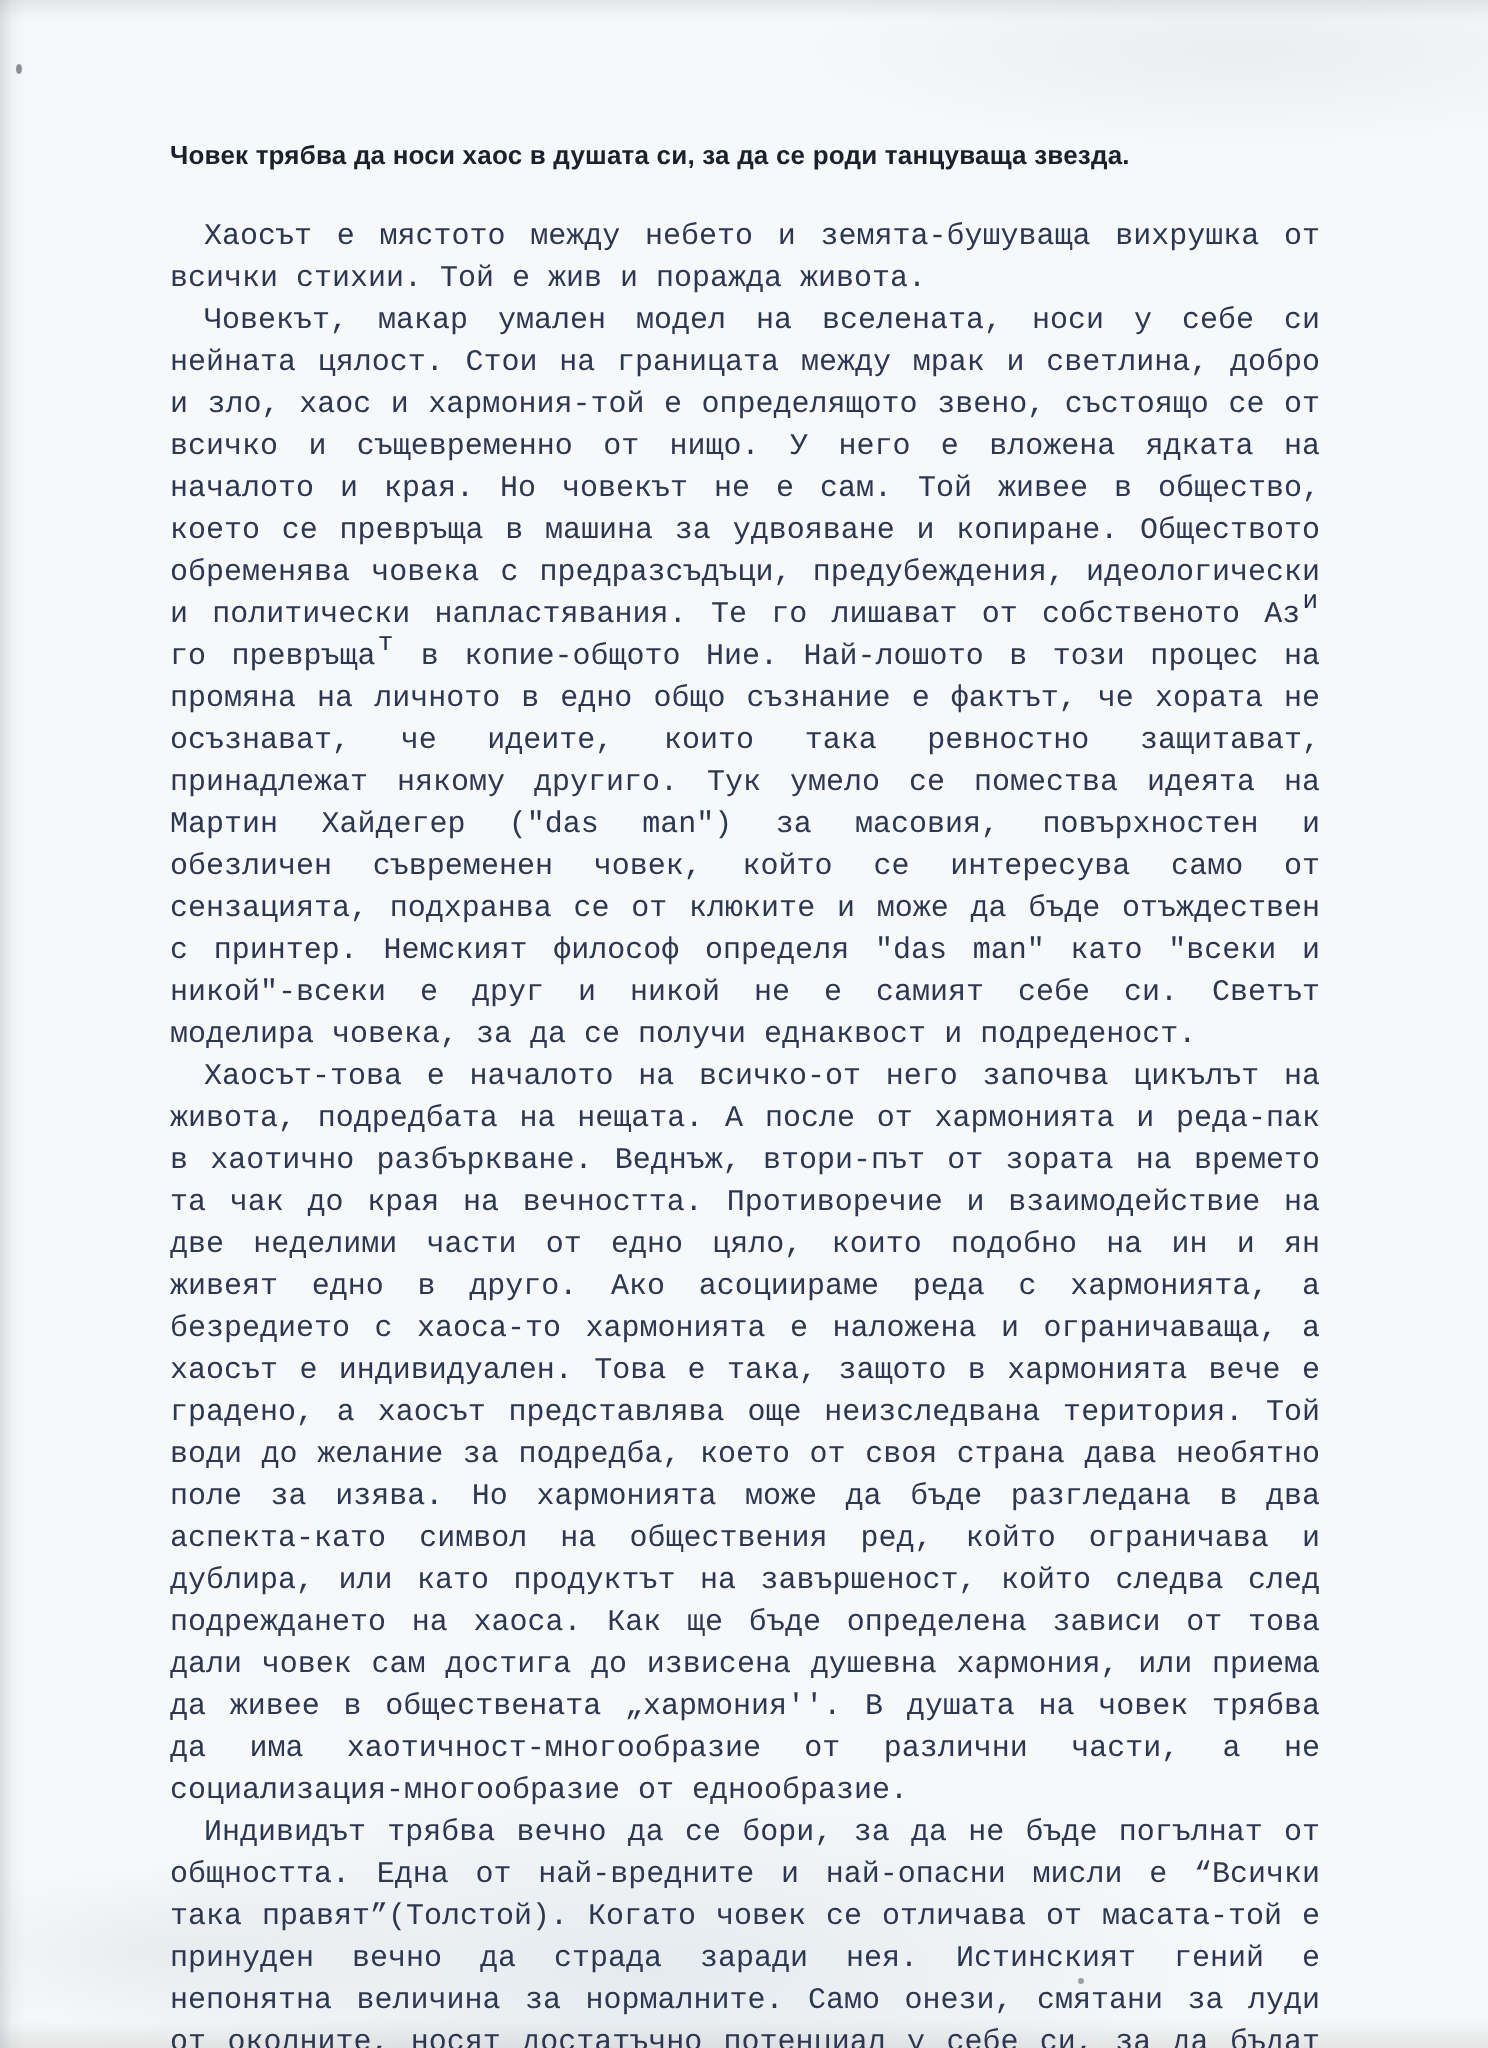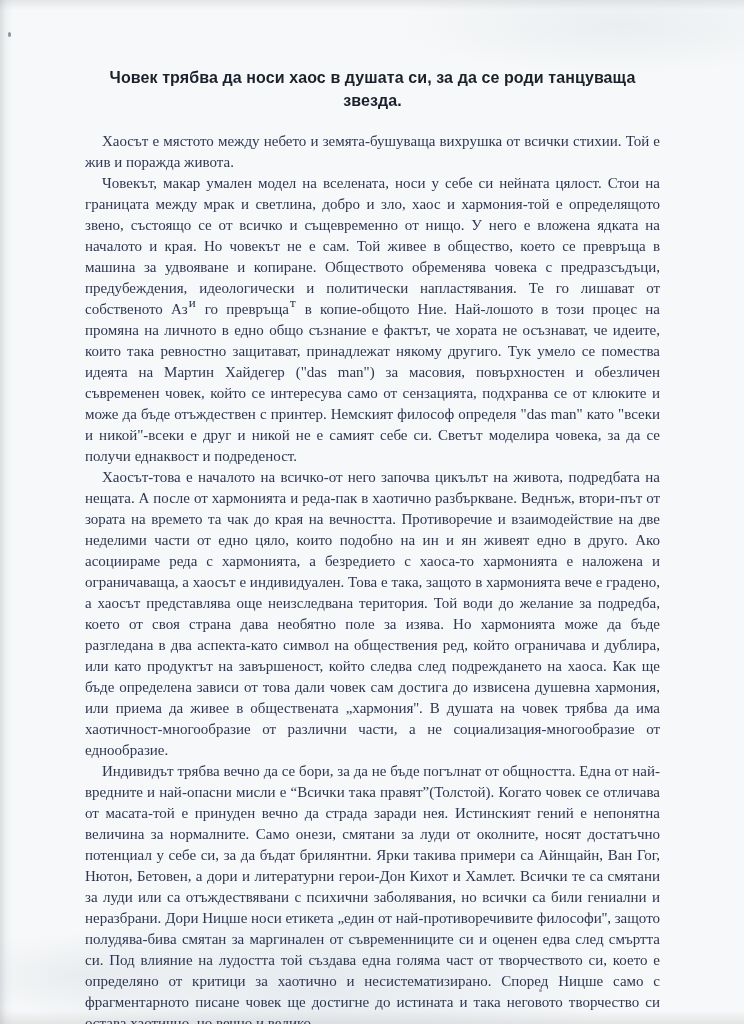--- a/index.html
+++ b/index.html
@@ -21,37 +21,37 @@
     font-family: "Liberation Serif", serif;
   }
 
   .content {
     padding: 66px 84px 0 85px;
   }
 
   .title {
     font-family: "Liberation Sans", sans-serif;
     font-weight: bold;
-    font-size: 16px;
+    font-size: 13px;
     line-height: 23px;
-    text-align: center;
+    text-align: left;
     color: #1b212c;
     margin: 0 0 19px 0;
     letter-spacing: 0.1px;
   }
 
   .para {
     margin: 0;
     font-size: 15px;
     line-height: 21px;
     text-align: justify;
     color: #2d3752;
   }
 
-  .para.indent { text-indent: 17px; }
+  .para.indent { text-indent: 17px; font-family: Liberation Mono, monospace; }
 
   .sup {
     position: relative;
     top: -7px;
     font-size: 13px;
     margin: 0 1px;
     color: #242e48;
   }
 
   .speck {

